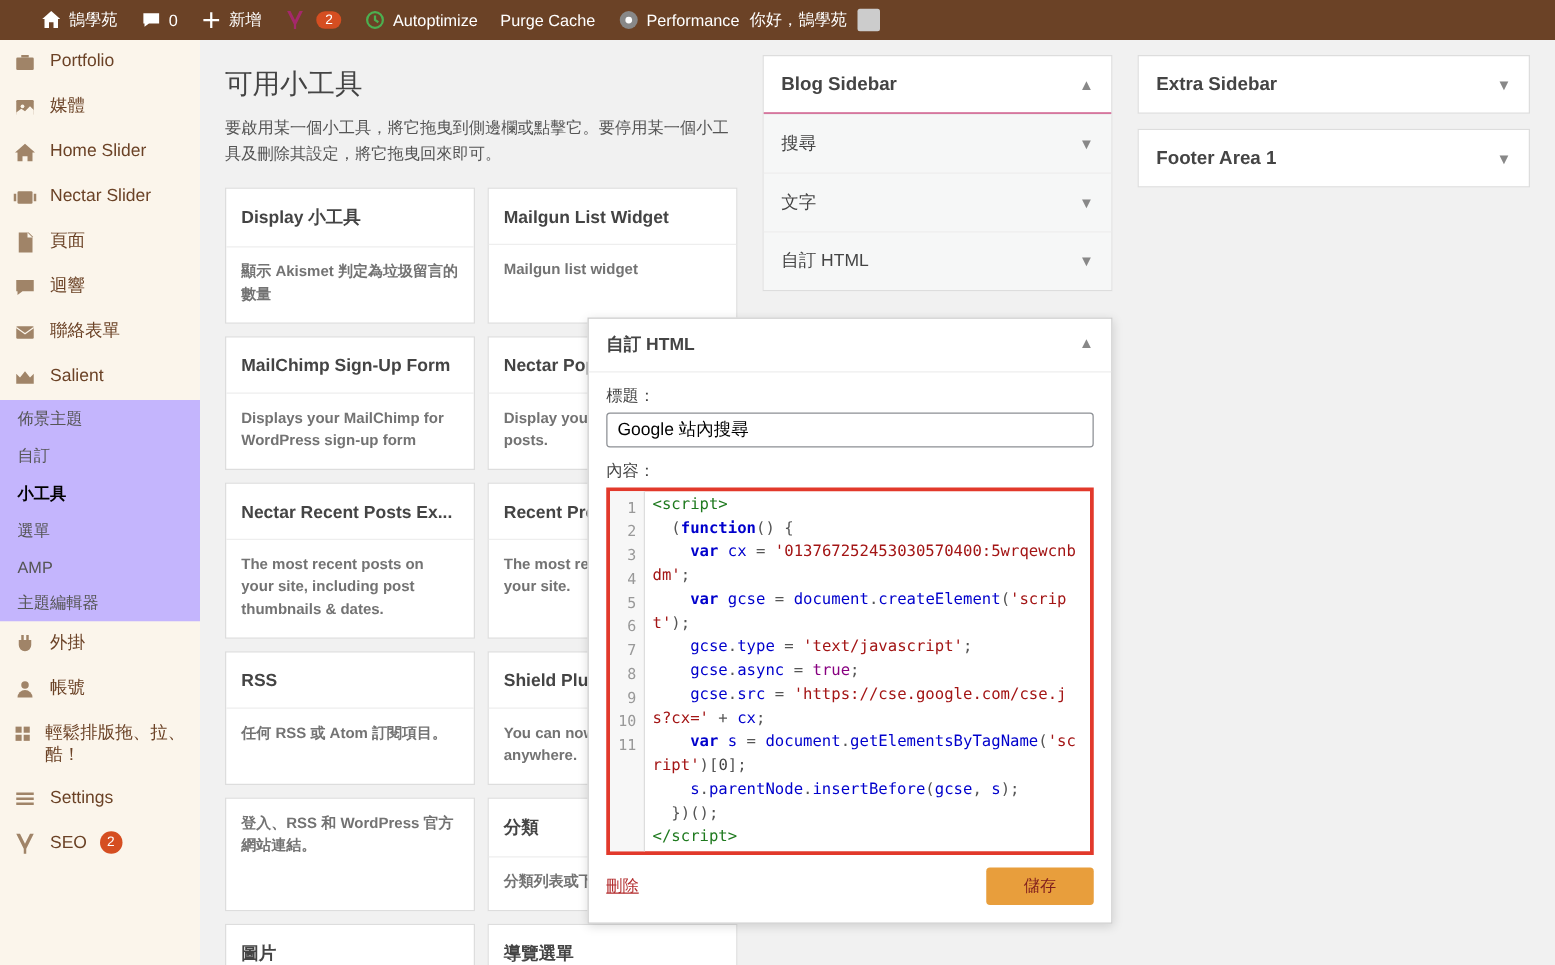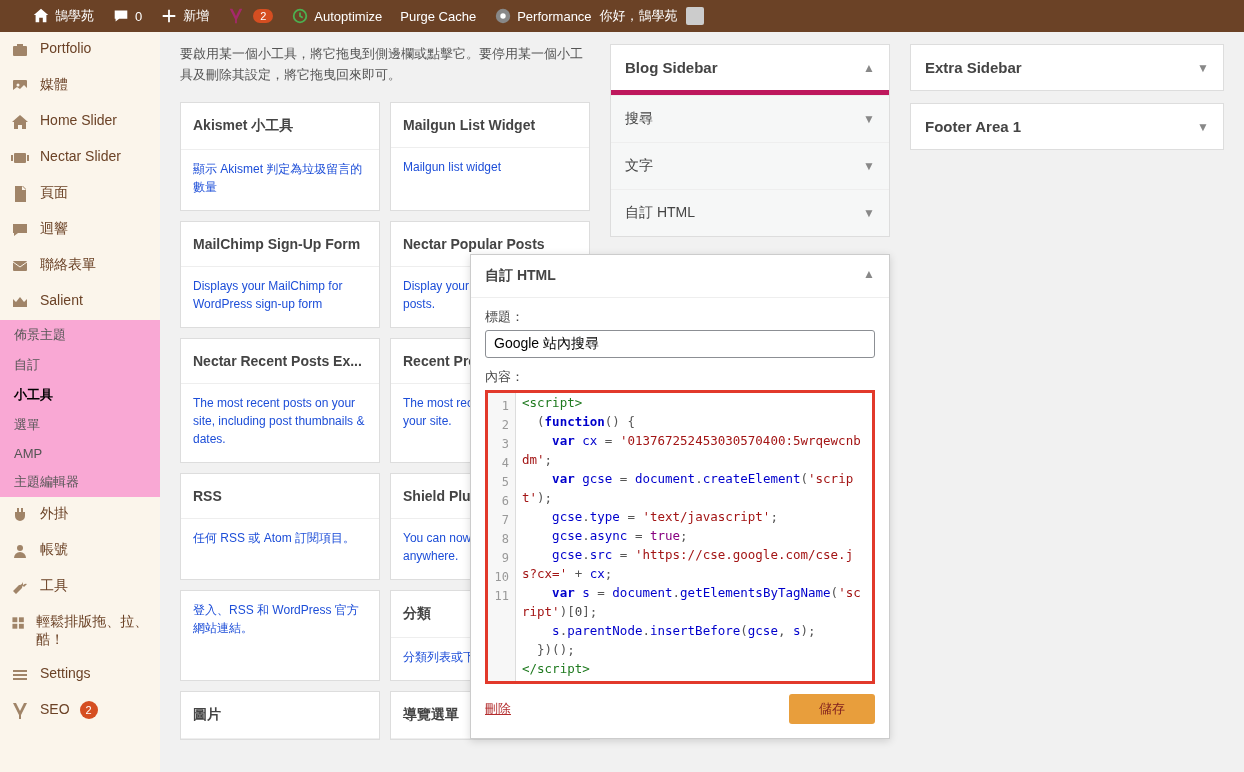--- a/index.html
+++ b/index.html
@@ -12,41 +12,41 @@
 .toolbar-right { display: flex; align-items: center; gap: 8px; padding-right: 8px; }
 .avatar { width: 18px; height: 18px; background: #ccc; border-radius: 2px; }
 
 .layout { display: flex; min-height: calc(100vh - 32px); }
 .sidebar { width: 160px; background: #fbf5eb; }
 .sidebar-item { display: flex; align-items: flex-start; padding: 8px 10px; gap: 10px; cursor: pointer; color: #6b4226; font-size: 14px; }
 .sidebar-item.active { background: #e89e3c; color: #fff; font-weight: 500; position: relative; }
 .sidebar-item.active::after { content: ""; position: absolute; right: -8px; top: 50%; transform: translateY(-50%); border: 8px solid transparent; border-left-color: #e89e3c; }
 .sidebar-icon { width: 20px; height: 20px; display: inline-flex; align-items: center; justify-content: center; color: #a08468; }
 .sidebar-item.active .sidebar-icon { color: #fff; }
-.sidebar-sub { background: #f9a8d4; }
+.sidebar-sub { background: #c4b5fd; }
 .sidebar-sub-item { padding: 6px 14px; font-size: 13px; color: #555; cursor: pointer; }
 .sidebar-sub-item.active { color: #000; font-weight: 600; }
 .seo-badge { background: #d54e21; color: #fff; border-radius: 10px; width: 18px; height: 18px; display: inline-flex; align-items: center; justify-content: center; font-size: 11px; }
 
 .content { flex: 1; padding: 12px 20px 20px 20px; display: flex; gap: 20px; align-items: flex-start; }
 .col-main { width: 410px; }
 .col-middle { width: 280px; position: relative; }
 .col-right { flex: 1; }
 
 h2.title { font-size: 22px; font-weight: 400; margin: 8px 0 10px; }
 .desc { font-size: 13px; color: #555; line-height: 1.6; margin-bottom: 16px; }
 
 .widget-grid { display: grid; grid-template-columns: 1fr 1fr; gap: 10px; }
 .widget-box { background: #fff; border: 1px solid #ddd; }
 .widget-head { padding: 14px 12px; font-weight: 600; font-size: 14px; border-bottom: 1px solid #eee; }
-.widget-box .wdesc { padding: 10px 12px 14px; font-size: 12px; color: #1d4ed8; line-height: 1.5; }
+.widget-box .wdesc { padding: 10px 12px 14px; font-size: 12px; color: #737373; line-height: 1.5; font-weight: bold; }
 
 .sidebar-panel { background: #fff; border: 1px solid #ddd; margin-bottom: 12px; }
 .panel-head { padding: 14px 14px; font-size: 15px; font-weight: 600; display: flex; justify-content: space-between; align-items: center; cursor: pointer; }
-.panel-body { border-top: 5px solid #be185d; background: #f6f7f7; }
+.panel-body { border-top: 1px solid #be185d; background: #f6f7f7; }
 .nested-widget { border-top: 1px solid #eee; }
 .nested-head { padding: 14px 14px; display: flex; justify-content: space-between; align-items: center; cursor: pointer; font-size: 14px; }
 .caret { color: #888; font-size: 12px; }
 
 .floating-editor { position: absolute; top: 210px; left: -140px; width: 420px; background: #fff; border: 1px solid #ccc; box-shadow: 0 2px 8px rgba(0,0,0,0.15); z-index: 10; }
 .fe-head { padding: 12px 14px; font-weight: 600; font-size: 14px; display: flex; justify-content: space-between; border-bottom: 1px solid #eee; }
 .fe-body { padding: 10px 14px 14px; }
 .fe-label { font-size: 13px; color: #444; margin-bottom: 4px; }
 .fe-input { width: 100%; padding: 5px 8px; border: 1px solid #8c8f94; border-radius: 3px; font-size: 14px; margin-bottom: 10px; }
 .code-box { border: 3px solid #e2392b; background: #fff; position: relative; }
@@ -224,28 +224,20 @@
             <svg viewBox="0 0 20 20" fill="currentColor">
               <circle cx="10" cy="7" r="3"></circle>
               <path d="M4 17a6 6 0 0112 0z"></path>
             </svg>
           </span>
           <span>帳號</span>
         </div>
         <div class="sidebar-item">
           <span class="sidebar-icon">
             <svg viewBox="0 0 20 20" fill="currentColor">
-              <path d="M13 3a4 4 0 01-4 5l-6 6 3 3 6-6a4 4 0 015-4l-3 3-1-1z"></path>
-            </svg>
-          </span>
-          <span>工具</span>
-        </div>
-        <div class="sidebar-item">
-          <span class="sidebar-icon">
-            <svg viewBox="0 0 20 20" fill="currentColor">
               <rect x="3" y="3" width="6" height="6"></rect>
               <rect x="11" y="3" width="6" height="6"></rect>
               <rect x="3" y="11" width="6" height="6"></rect>
               <rect x="11" y="11" width="6" height="6"></rect>
             </svg>
           </span>
           <span>輕鬆排版拖、拉、酷！</span>
         </div>
         <div class="sidebar-item">
           <span class="sidebar-icon">
@@ -262,24 +254,25 @@
             </svg>
           </span>
           <span>SEO</span>
           <span class="seo-badge">2</span>
         </div>
       </div>
   </div>
 
   <div class="content">
     <div class="col-main">
+      <h2 class="title">可用小工具</h2>
       <p class="desc">要啟用某一個小工具，將它拖曳到側邊欄或點擊它。要停用某一個小工具及刪除其設定，將它拖曳回來即可。</p>
       <div class="widget-grid" id="widget-grid">
           <div class="widget-box">
-            <div class="widget-head">Akismet 小工具</div>
+            <div class="widget-head">Display 小工具</div>
             <div class="wdesc">顯示 Akismet 判定為垃圾留言的數量</div>
           </div>
           <div class="widget-box">
             <div class="widget-head">Mailgun List Widget</div>
             <div class="wdesc">Mailgun list widget</div>
           </div>
           <div class="widget-box">
             <div class="widget-head">MailChimp Sign-Up Form</div>
             <div class="wdesc">Displays your MailChimp for WordPress sign-up form</div>
           </div>

